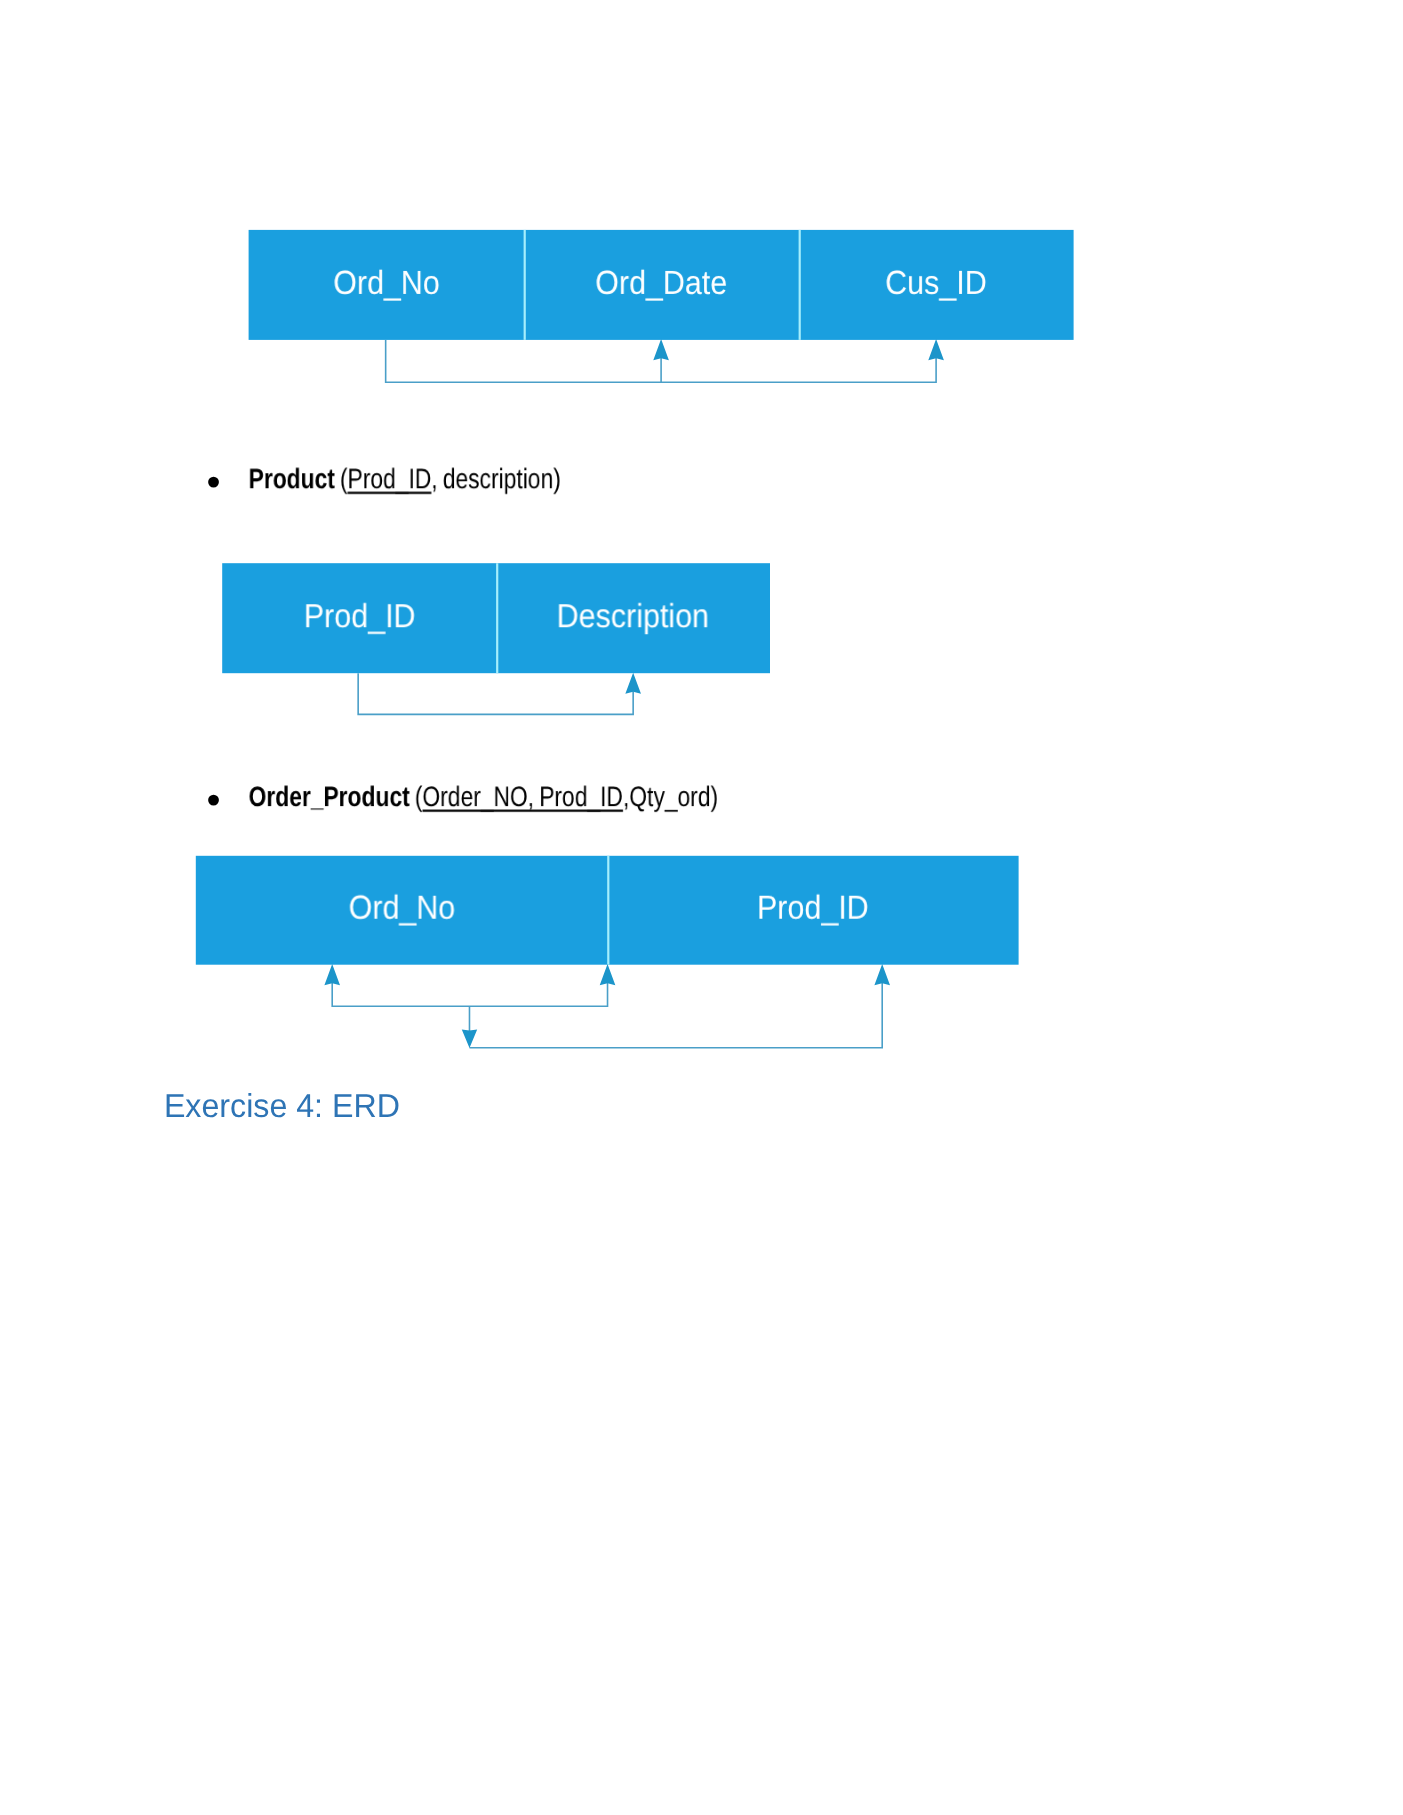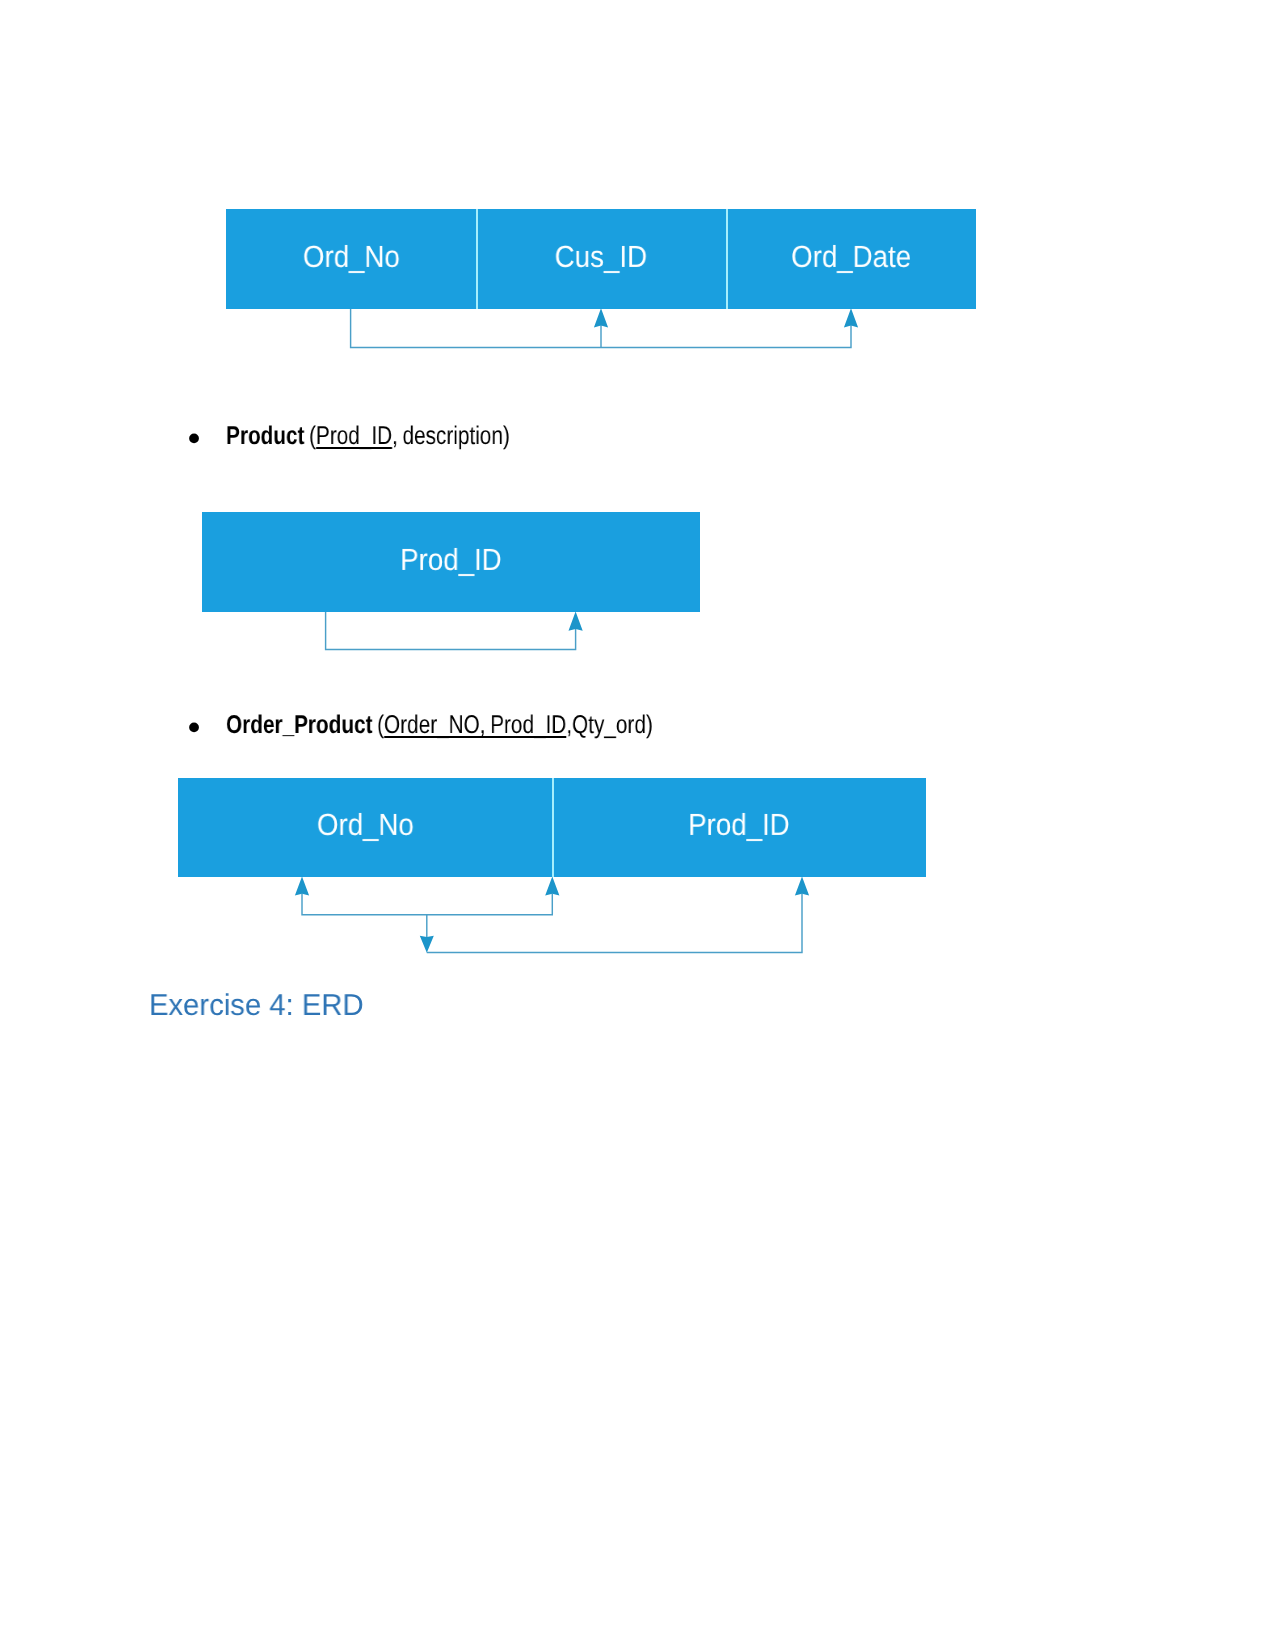--- a/index.html
+++ b/index.html
@@ -46,43 +46,46 @@
 </head>
 <body>
 
 <div class="page">
 
   <div class="relbox" style="left:226px;top:209px;width:750px;height:100px;">
     <div class="cell">
         <span>Ord_No</span>
       </div>
     <div class="cell">
-        <span>Cus_ID</span>
+        <span>Ord_Date</span>
       </div>
     <div class="cell">
-        <span>Ord_Date</span>
+        <span>Cus_ID</span>
       </div>
   </div>
   <svg class="links" style="left:0px;top:0px;width:1275px;height:400px;" viewBox="0 0 1275 400">
     <path class="lk" d="M350.6 309 L350.6 347.5 L851 347.5 L851 325.0"></path>
     <path class="lk" d="M601 347.5 L601 325.0"></path>
     <path class="ah" d="M601 308.2 L608.1 327.4 L601 325.6 L593.9 327.4 Z"></path>
     <path class="ah" d="M851 308.2 L858.1 327.4 L851 325.6 L843.9 327.4 Z"></path>
   </svg>
 
   <div class="bul" style="left:188.7px;top:424.3px;width:700px;height:28px;">
     <span class="dot" style="left:-4.8px;top:-1.0px;">•</span>
     <span class="txt" style="left:37px;top:0px;">
       <span class="bn">Product</span><span> (</span><span class="ul">Prod_ID</span><span>, description)</span>
     </span>
   </div>
 
   <div class="relbox" style="left:202px;top:512px;width:498px;height:100px;">
     <div class="cell">
         <span>Prod_ID</span>
+      </div>
+    <div class="cell">
+        <span>Description</span>
       </div>
   </div>
   <svg class="links" style="left:0px;top:0px;width:1275px;height:700px;" viewBox="0 0 1275 700">
     <path class="lk" d="M325.6 612 L325.6 649.4 L575.6 649.4 L575.6 628.3"></path>
     <path class="ah" d="M575.6 611.5 L582.7 630.7 L575.6 628.9 L568.5 630.7 Z"></path>
   </svg>
 
   <div class="bul" style="left:188.7px;top:712.5px;width:760px;height:28px;">
     <span class="dot" style="left:-4.8px;top:-1.0px;">•</span>
     <span class="txt" style="left:37px;top:0px;">

